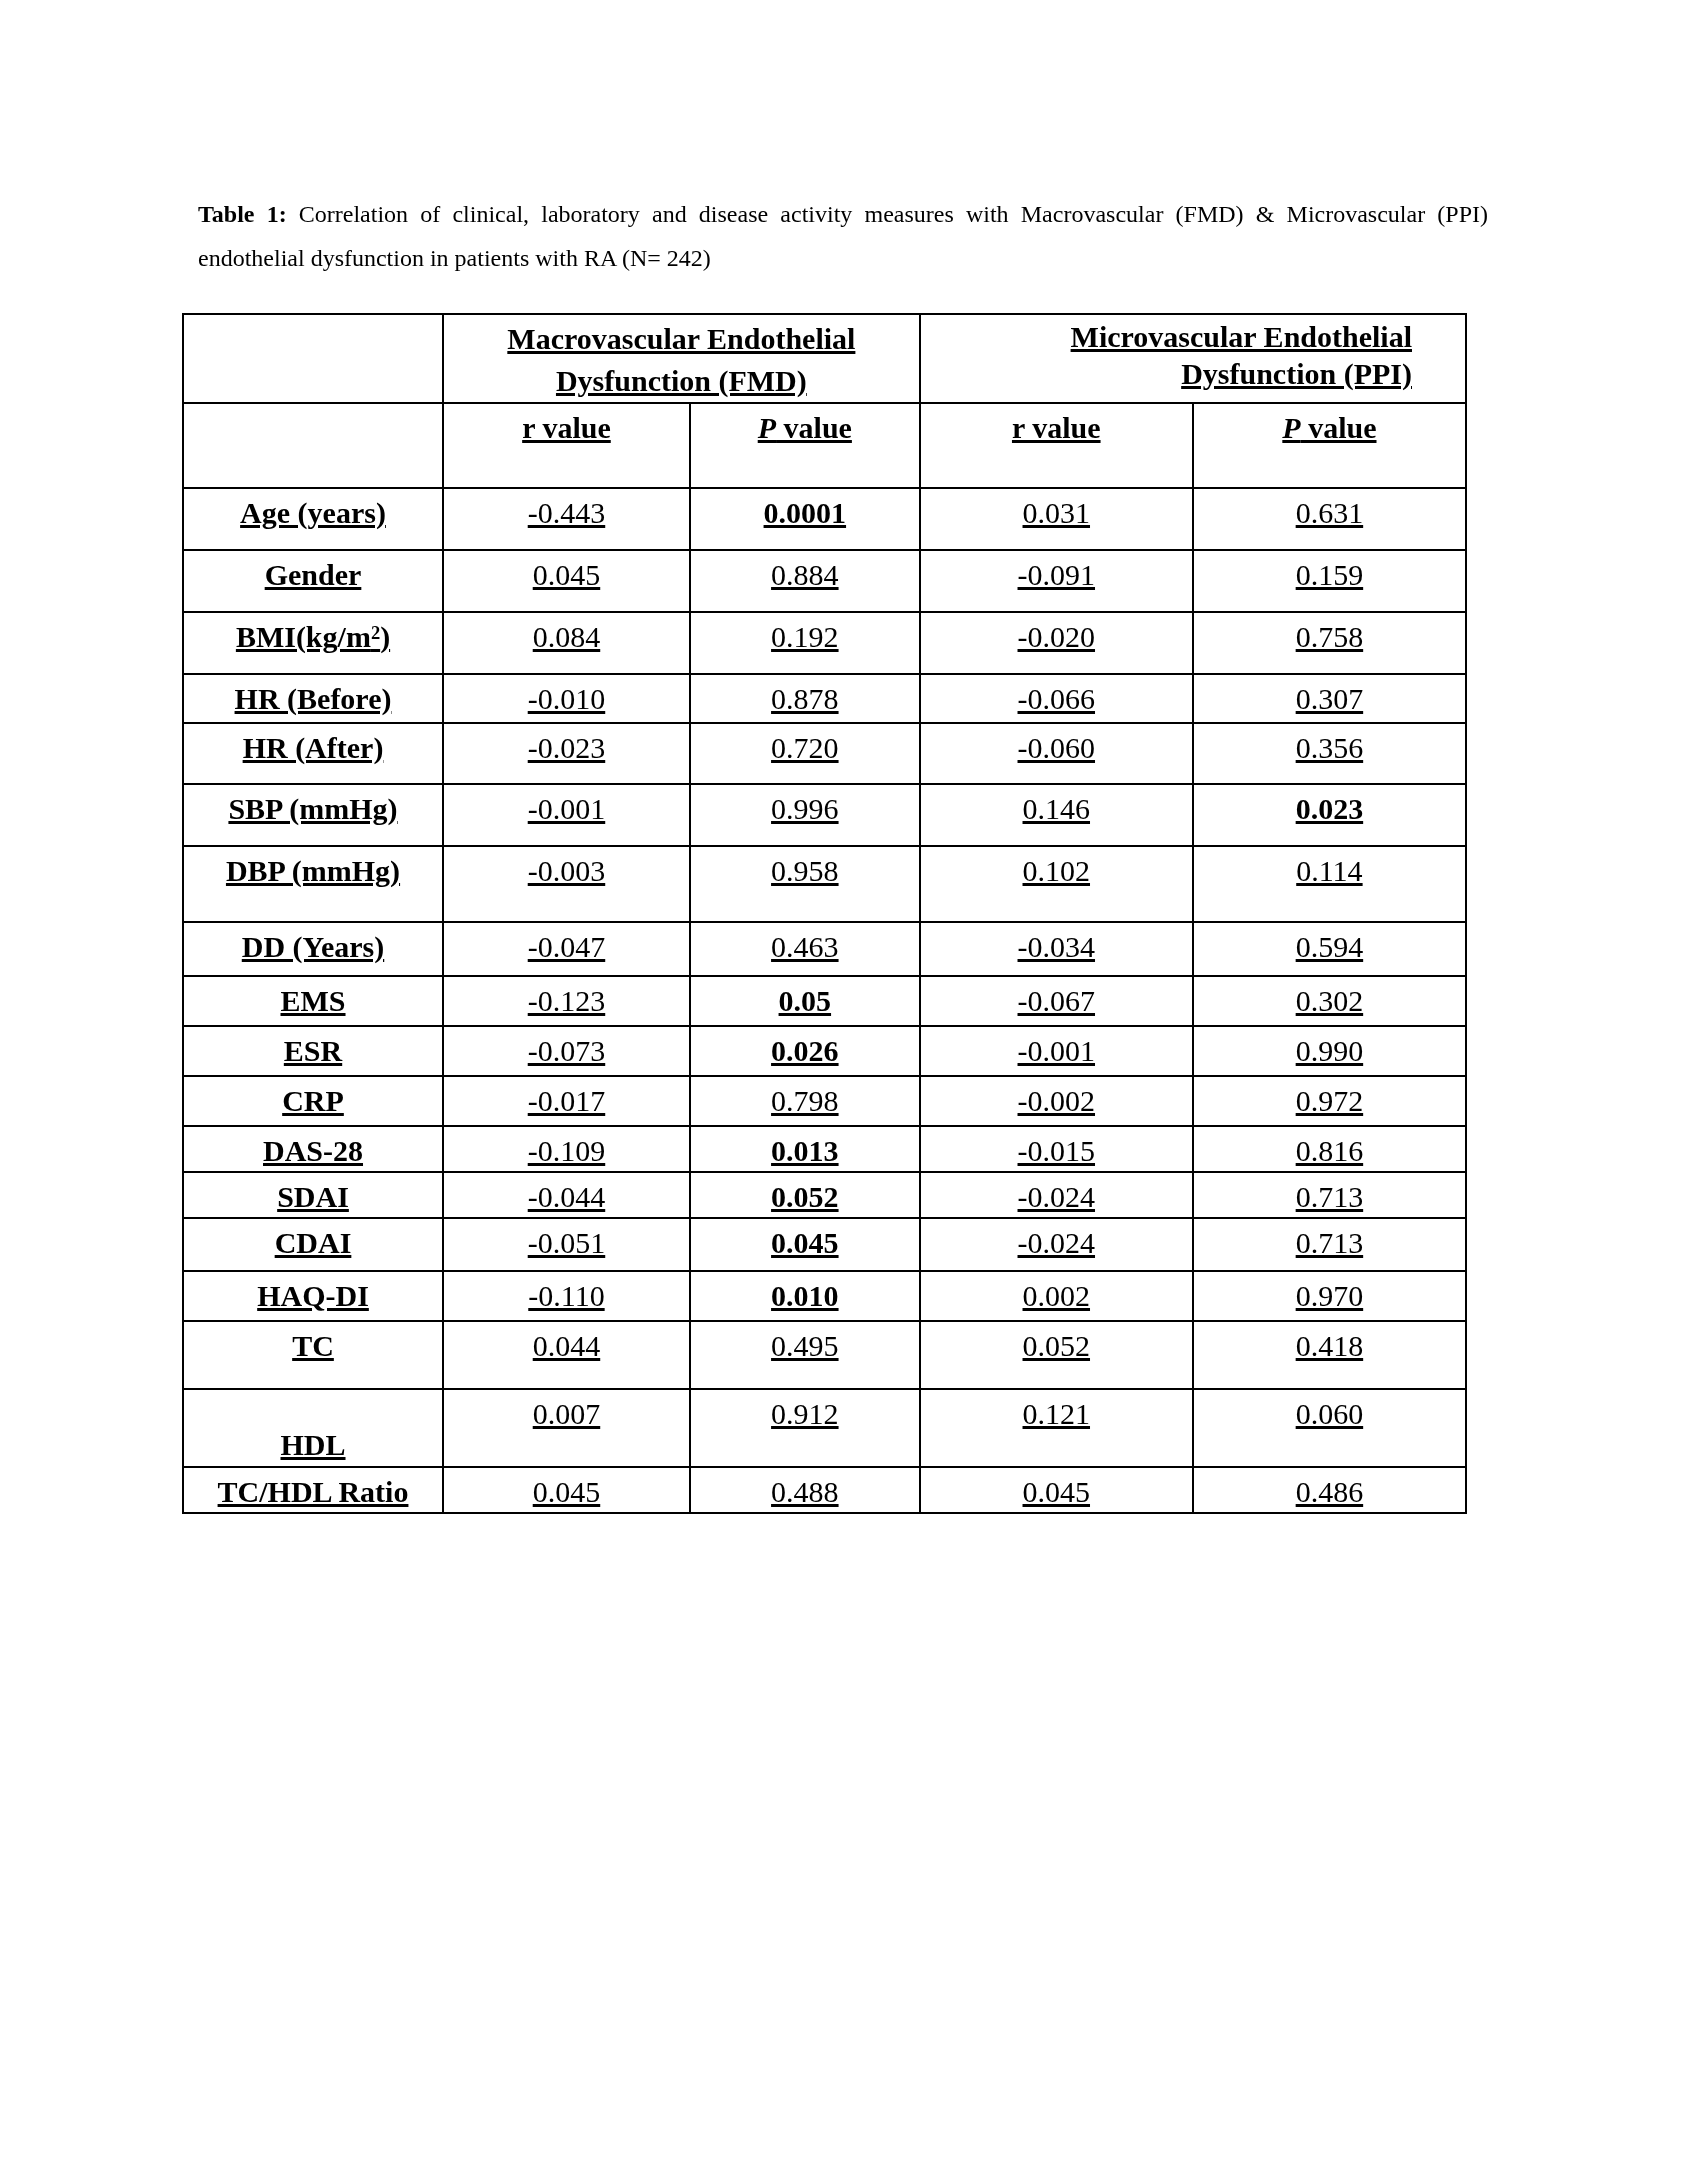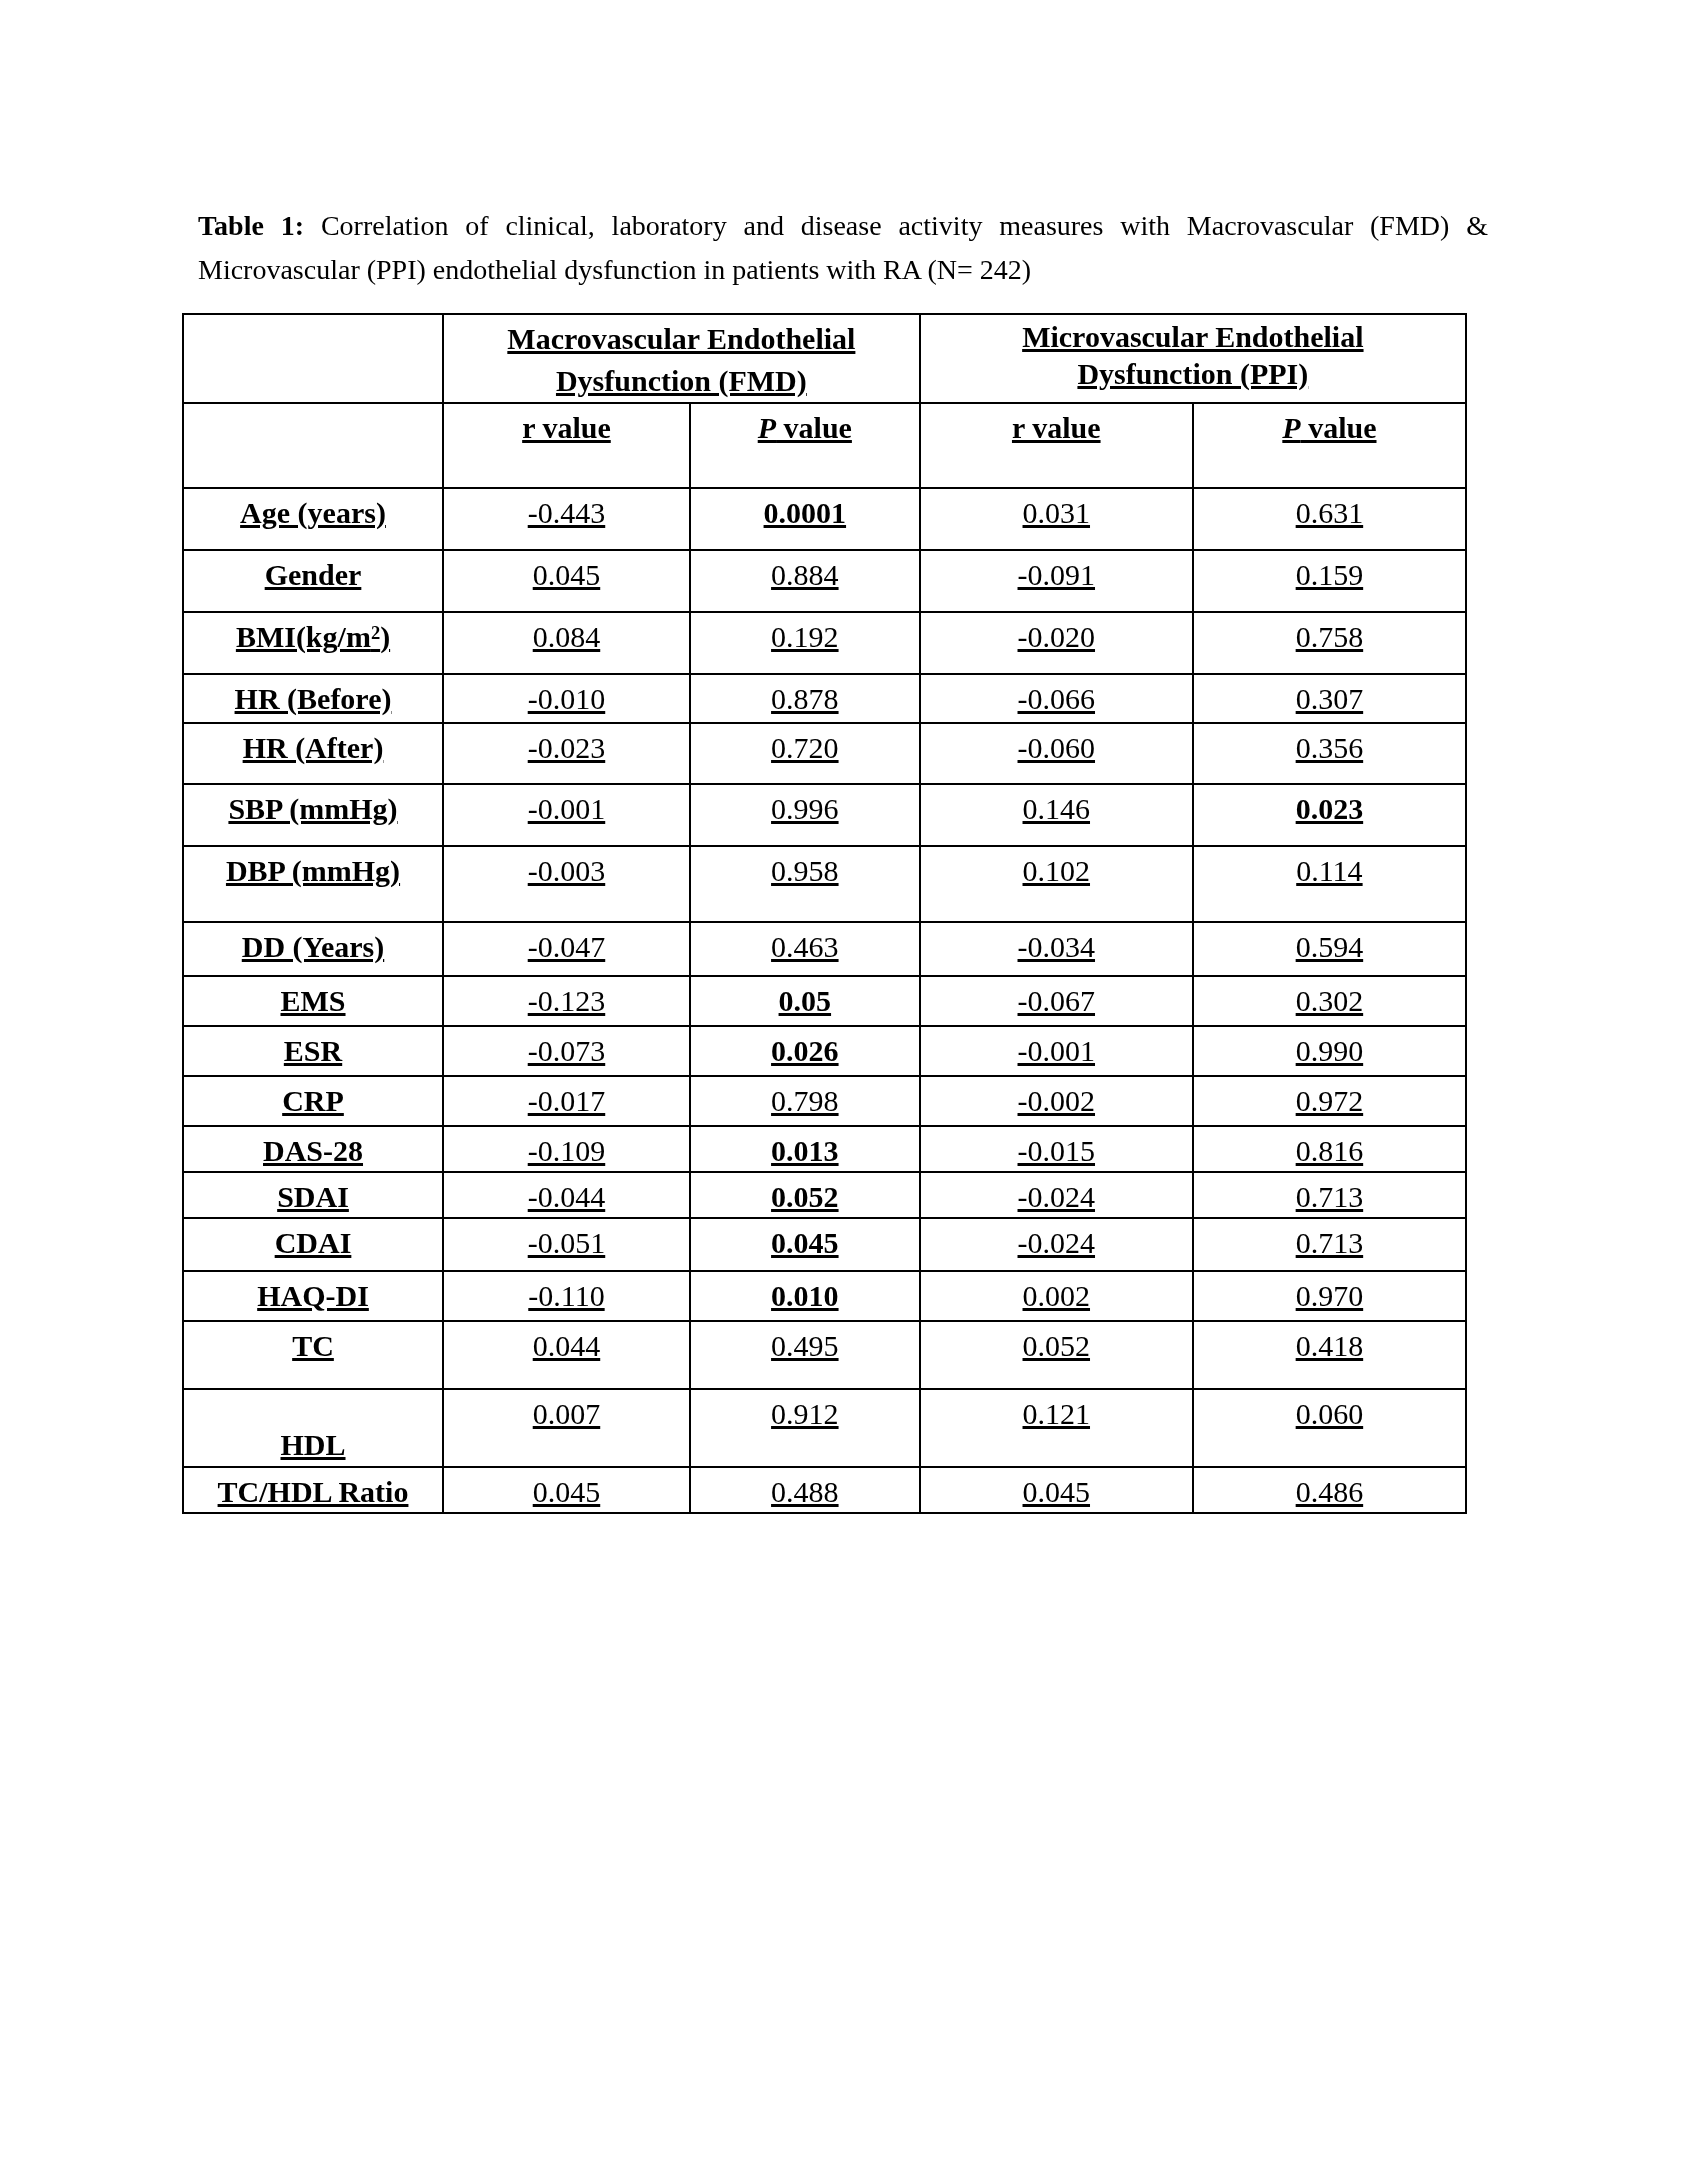--- a/index.html
+++ b/index.html
@@ -1,19 +1,19 @@
 <!DOCTYPE html>
 <html style="font-size:10.6px"><head>
   <meta charset="utf-8">
   <style>
     html, body { margin: 0; padding: 0; background: #ffffff; }
     body { width: 1687px; height: 2183px; position: relative; font-family: "Liberation Serif", "DejaVu Serif", serif; color: #000; }
     .caption {
       position: absolute; left: 198px; top: 192px; width: 1290px;
-      font-size: 28px; line-height: 44px; text-align: justify; text-align-last: left; margin-top: 12px;
+      font-size: 24px; line-height: 44px; text-align: justify; text-align-last: left;
     }
     .caption b { font-weight: bold; }
     table.t {
       position: absolute; left: 182px; top: 313px;
       border-collapse: collapse; table-layout: fixed;
       width: 1285px;
       text-decoration: underline;
     }
     table.t td {
       border: 2px solid #000;
@@ -38,21 +38,21 @@
     <col style="width:258px">
     <col style="width:245px">
     <col style="width:228px">
     <col style="width:271px">
     <col style="width:271px">
   </colgroup>
   <tbody>
       <tr style="height:89px">
     <td></td>
     <td colspan="2" class="hdr" style="padding:2.6px 40px 0 40px; line-height:42px;">Macrovascular Endothelial Dysfunction (FMD)</td>
-    <td colspan="2" class="hdr" style="padding:2.6px 53px 0 53px; line-height:37px;">Microvascular Endothelial Dysfunction (PPI)</td>
+    <td colspan="2" class="hdr" style="padding:2.6px 53px 0 53px; line-height:37px;text-align:right;">Microvascular Endothelial Dysfunction (PPI)</td>
   </tr>
   <tr style="height:85px">
     <td></td>
     <td class="hdr">r value</td>
     <td class="hdr"><span class="i">P</span><span> value</span></td>
     <td class="hdr">r value</td>
     <td class="hdr"><span class="i">P</span><span> value</span></td>
   </tr>
 
   <tr style="height:62px">

